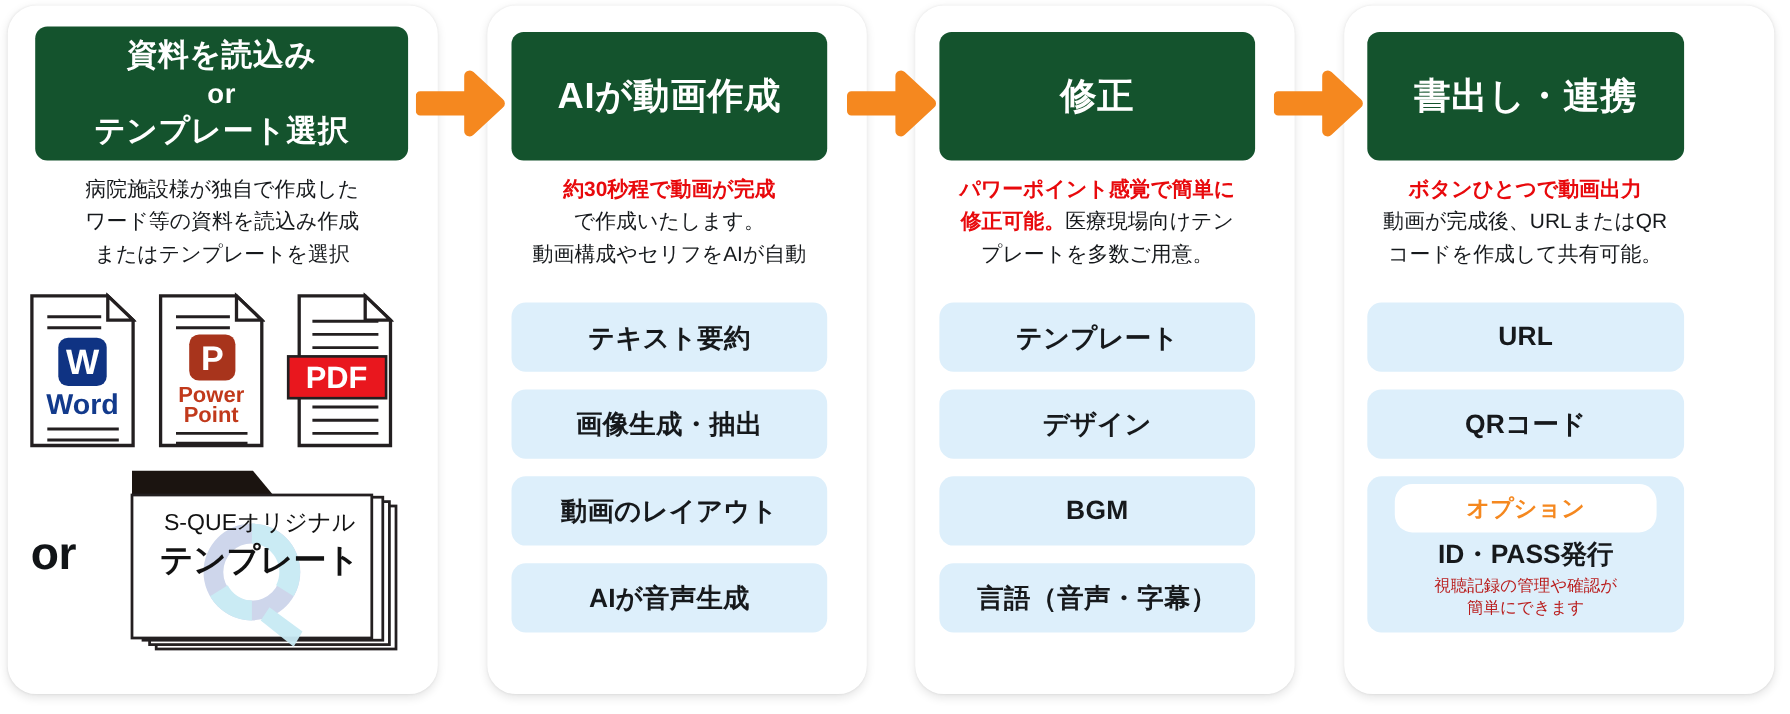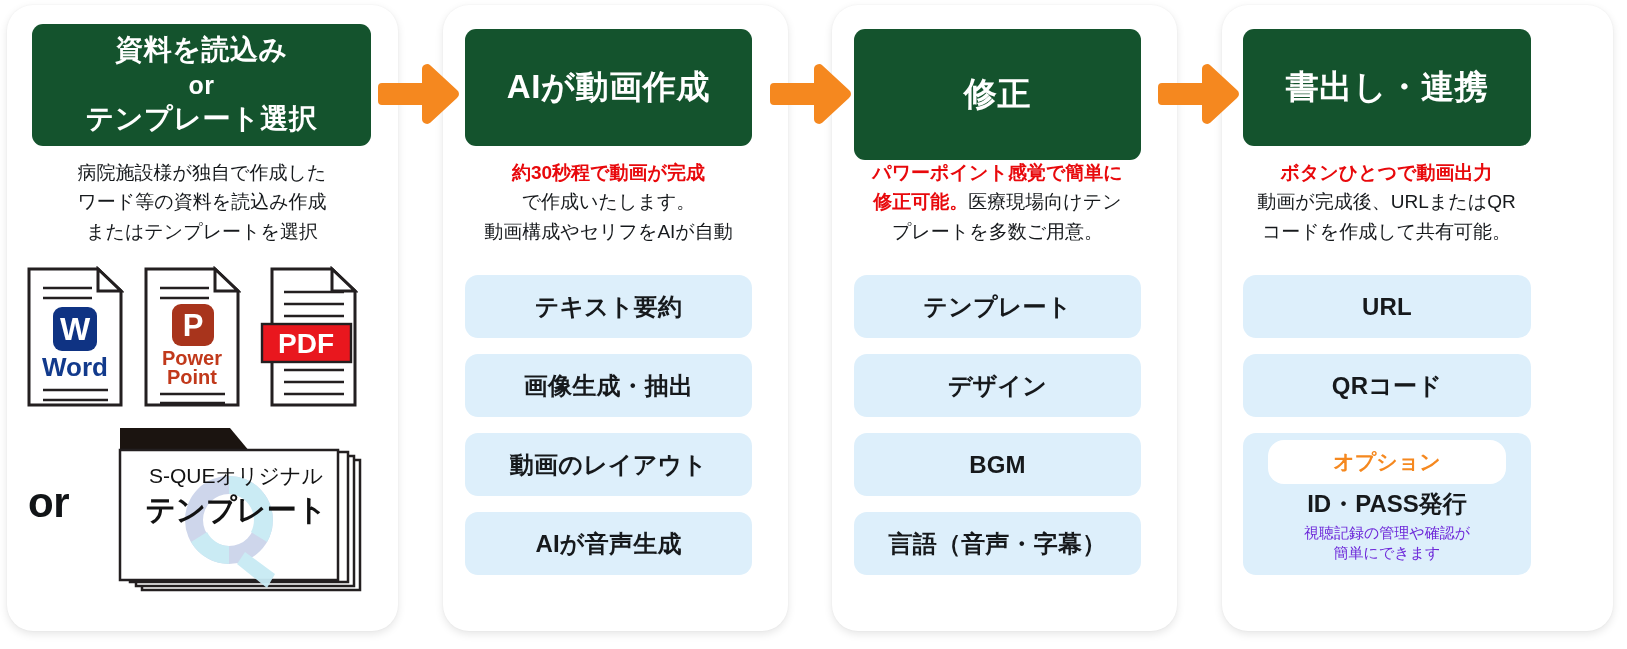--- a/index.html
+++ b/index.html
@@ -56,21 +56,21 @@
     display: flex;
     align-items: center;
     justify-content: center;
     text-align: center;
     font-weight: bold;
     letter-spacing: 0.02em;
     line-height: 1.24;
   }
   .head-1 { left: 32px;   top: 24px;  width: 339px; height: 122px; font-size: 28px; }
   .head-2 { left: 465px;  top: 29px;  width: 287px; height: 117px; font-size: 33px; }
-  .head-3 { left: 854px;  top: 29px;  width: 287px; height: 131px; font-size: 33px; align-items: center; }
+  .head-3 { left: 854px;  top: 29px;  width: 287px; height: 117px; font-size: 33px; align-items: center; }
   .head-4 { left: 1243px; top: 29px;  width: 288px; height: 117px; font-size: 33px; }
   .head-1 .hl-small { font-size: 25px; }
 
   
   .desc {
     position: absolute;
     text-align: center;
     font-size: 19px;
     line-height: 1.55;
     color: #16191c;
@@ -134,21 +134,21 @@
     margin-top: 4px;
     font-size: 24px;
     font-weight: bold;
     color: #16191c;
   }
   .option-sub {
     margin-top: 3px;
     font-size: 15px;
     line-height: 1.35;
     text-align: center;
-    color: #6d28d9;
+    color: #b91c1c;
     font-weight: 500;
   }
 
   
   .docs {
     position: absolute;
     left: 26px;
     top: 266px;
     width: 352px;
     height: 142px;

